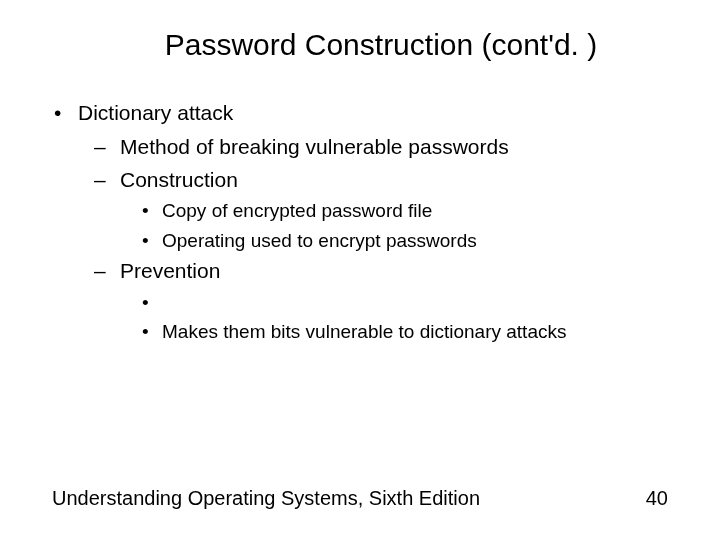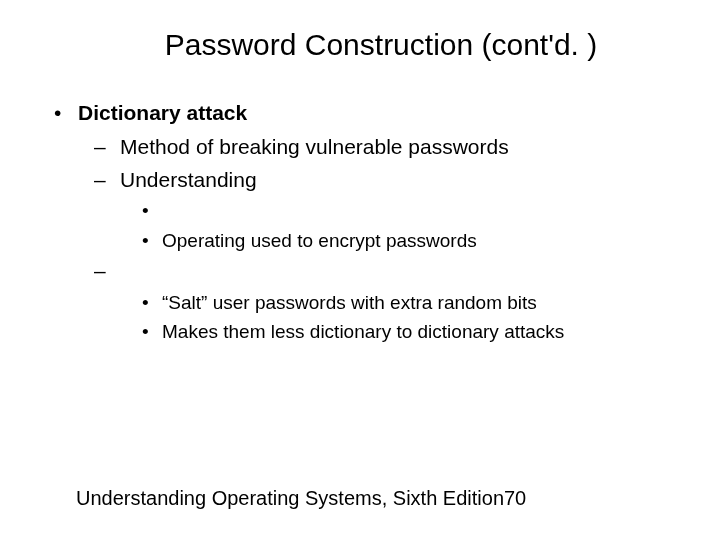--- a/index.html
+++ b/index.html
@@ -30,21 +30,21 @@
       display: flex;
       margin-bottom: 4px;
     }
     .lvl1 .bullet-dot {
       width: 26px;
       flex-shrink: 0;
       text-align: left;
       padding-left: 2px;
     }
     .lvl1 .text {
-      font-weight: bold;
+      font-weight: normal;
     }
     .lvl2-group {
       padding-left: 42px;
     }
     .lvl2 {
       display: flex;
       margin-bottom: 2px;
     }
     .lvl2 .dash {
       width: 26px;
@@ -61,24 +61,24 @@
     .lvl3 .bullet-dot {
       width: 22px;
       flex-shrink: 0;
       padding-left: 2px;
     }
     .footer {
       position: absolute;
       bottom: 30px;
       left: 0;
       width: 100%;
-      padding-left: 76px;
+      padding-left: 52px;
       padding-right: 52px;
       display: flex;
-      justify-content: flex-start;
+      justify-content: space-between;
       font-size: 20px;
     }
   </style>
 </head>
 <body>
 
 <div class="title">Password Construction (cont'd. )</div>
 
 <div class="content">
 
@@ -88,47 +88,48 @@
   </div>
 
   <div class="lvl2-group">
     <div class="lvl2">
       <span class="dash">–</span>
       <span>Method of breaking vulnerable passwords</span>
     </div>
 
     <div class="lvl2">
       <span class="dash">–</span>
-      <span>Understanding</span>
+      <span>Construction</span>
     </div>
 
     <div class="lvl3-group">
       <div class="lvl3">
         <span class="bullet-dot">•</span>
+        <span>Copy of encrypted password file</span>
       </div>
       <div class="lvl3">
         <span class="bullet-dot">•</span>
         <span>Operating used to encrypt passwords</span>
       </div>
     </div>
 
     <div class="lvl2">
       <span class="dash">–</span>
+      <span>Prevention</span>
     </div>
 
     <div class="lvl3-group">
       <div class="lvl3">
         <span class="bullet-dot">•</span>
-        <span>“Salt” user passwords with extra random bits</span>
       </div>
       <div class="lvl3">
         <span class="bullet-dot">•</span>
-        <span>Makes them less dictionary to dictionary attacks</span>
+        <span>Makes them bits vulnerable to dictionary attacks</span>
       </div>
     </div>
 
   </div>
 </div>
 
 <div class="footer">
   <span>Understanding Operating Systems, Sixth Edition</span>
-  <span>70</span>
+  <span>40</span>
 </div>
 
 </body></html>

